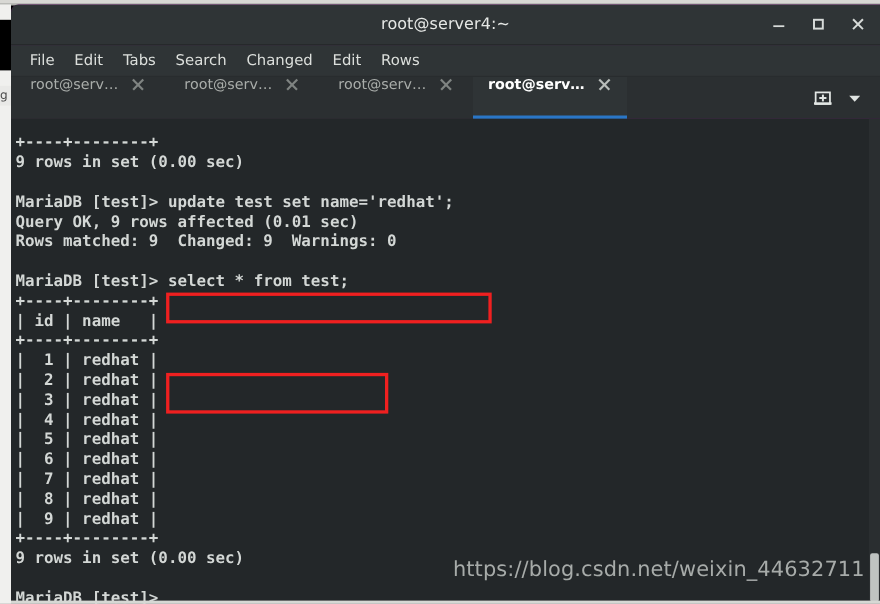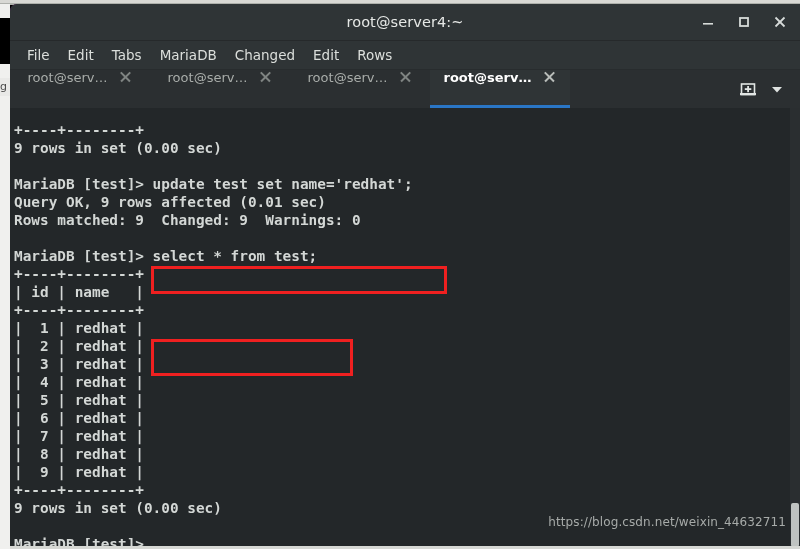--- a/index.html
+++ b/index.html
@@ -226,21 +226,21 @@
   #redbox-update { left: 141px; top: 158px; width: 296px; height: 28px; }
   #redbox-select { left: 141px; top: 231px; width: 202px; height: 37px; }
 
   
   #watermark {
     position: absolute;
     right: 14px;
     bottom: 22px;
     color: #a7aba9;
     font-family: "DejaVu Sans", sans-serif;
-    font-size: 12px;
+    font-size: 19px;
     letter-spacing: 0.1px;
   }
 
   
   #scroll-track {
     position: absolute;
     right: 0; top: 0;
     width: 10px; height: 443px;
     background: #2a2e30;
   }
@@ -291,21 +291,21 @@
           <line x1="5.5" y1="5.5" x2="14.5" y2="14.5" stroke="#d7dbd9" stroke-width="1.8"></line>
           <line x1="14.5" y1="5.5" x2="5.5" y2="14.5" stroke="#d7dbd9" stroke-width="1.8"></line>
         </svg>
       </div>
     </div>
 
     <div id="menubar">
       <div class="menu-item">File</div>
       <div class="menu-item">Edit</div>
       <div class="menu-item">Tabs</div>
-      <div class="menu-item">MariaDB</div>
+      <div class="menu-item">Search</div>
       <div class="menu-item">Changed</div>
       <div class="menu-item">Edit</div>
       <div class="menu-item">Rows</div>
     </div>
 
     <div id="tabbar">
       <div class="tab">
         <span class="tab-label">root@serv…</span>
         <span class="tab-close"></span>
       </div>

